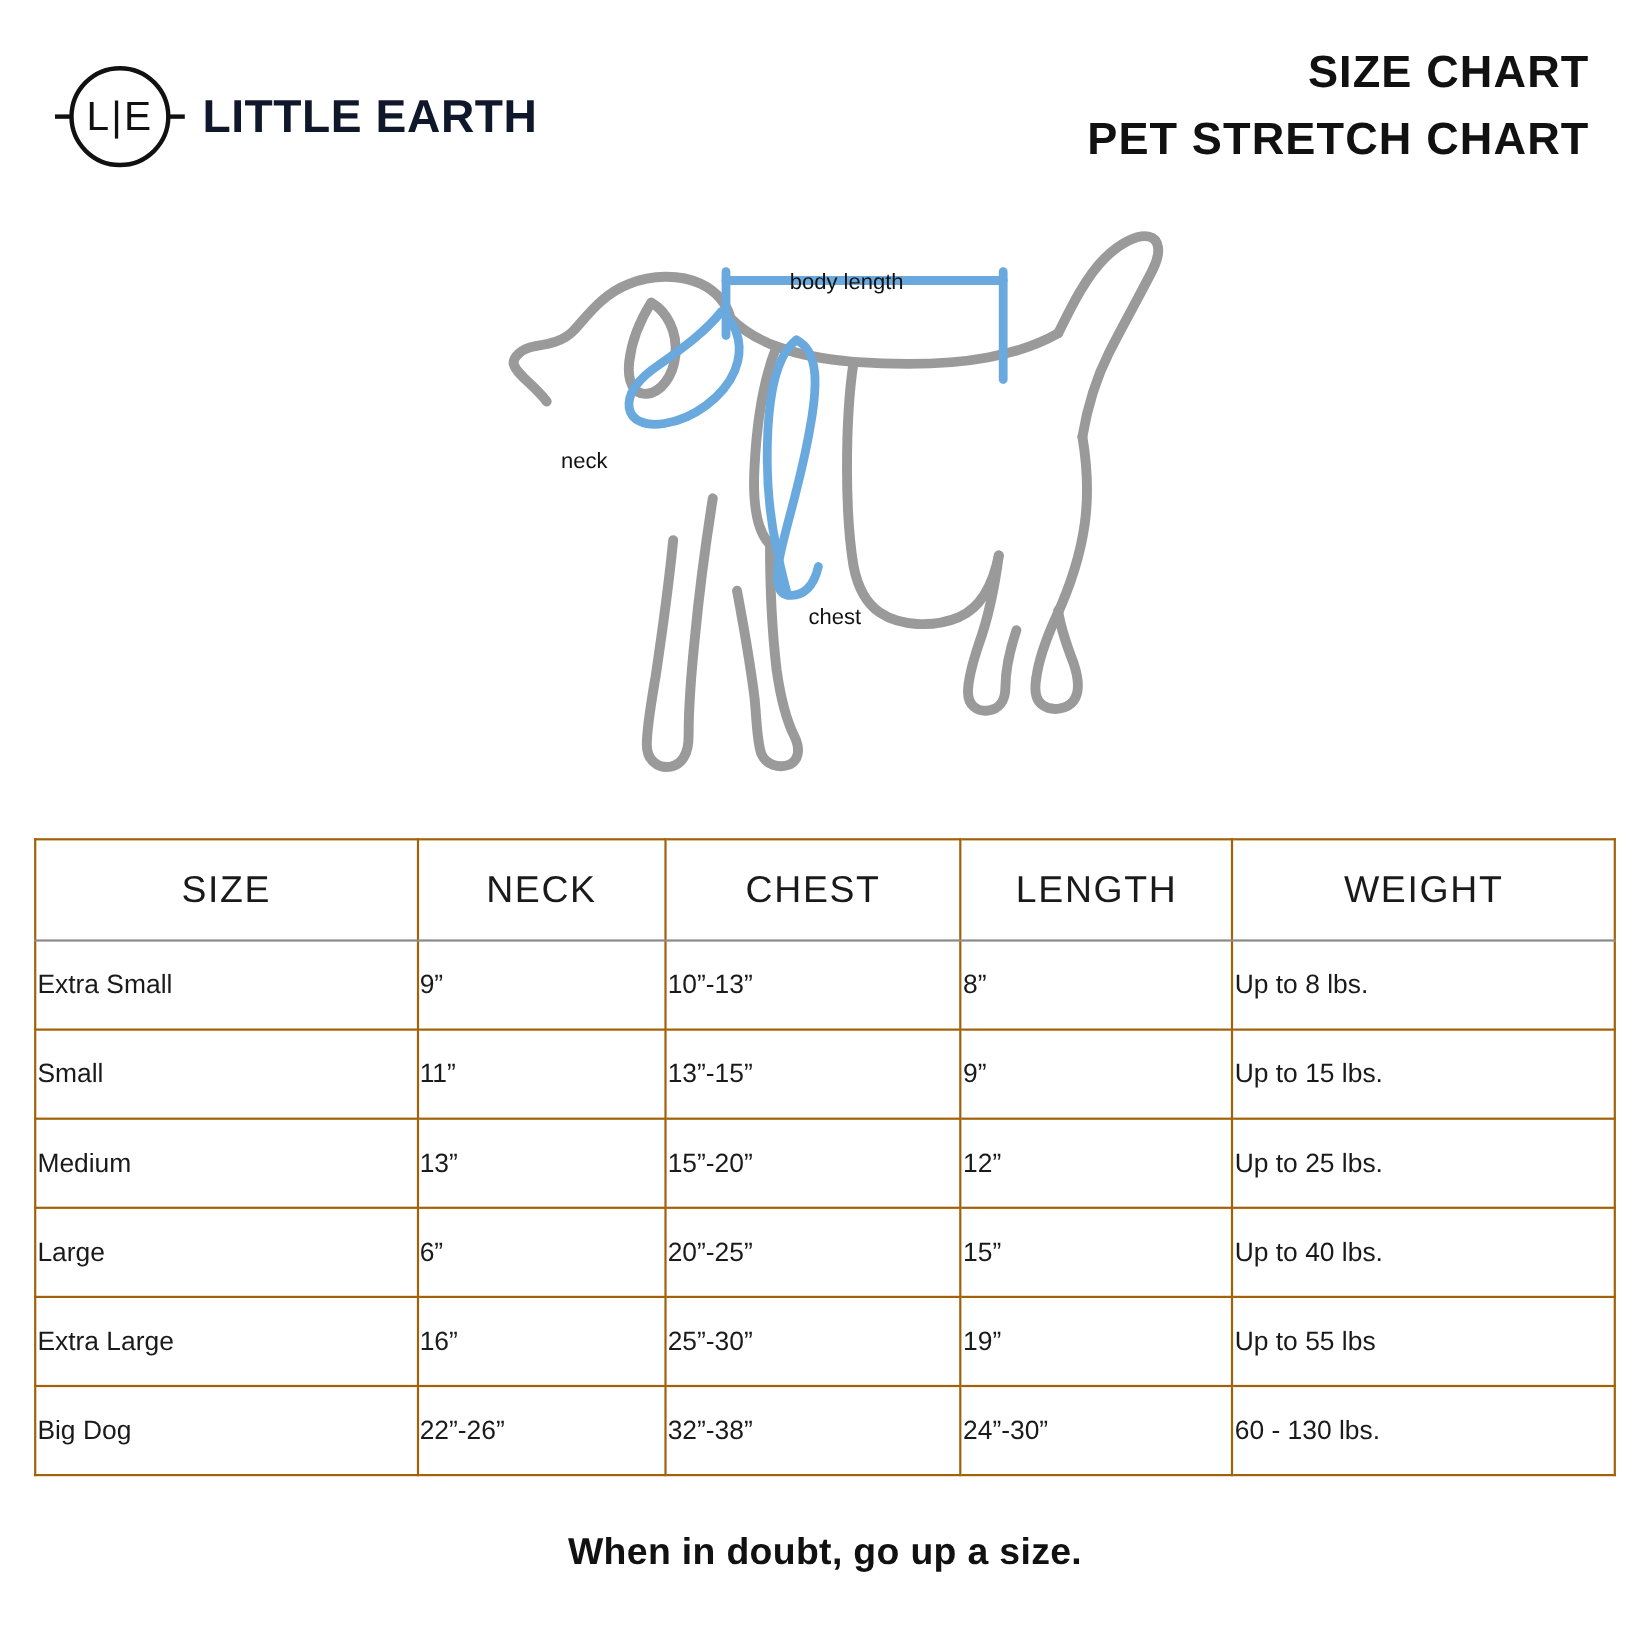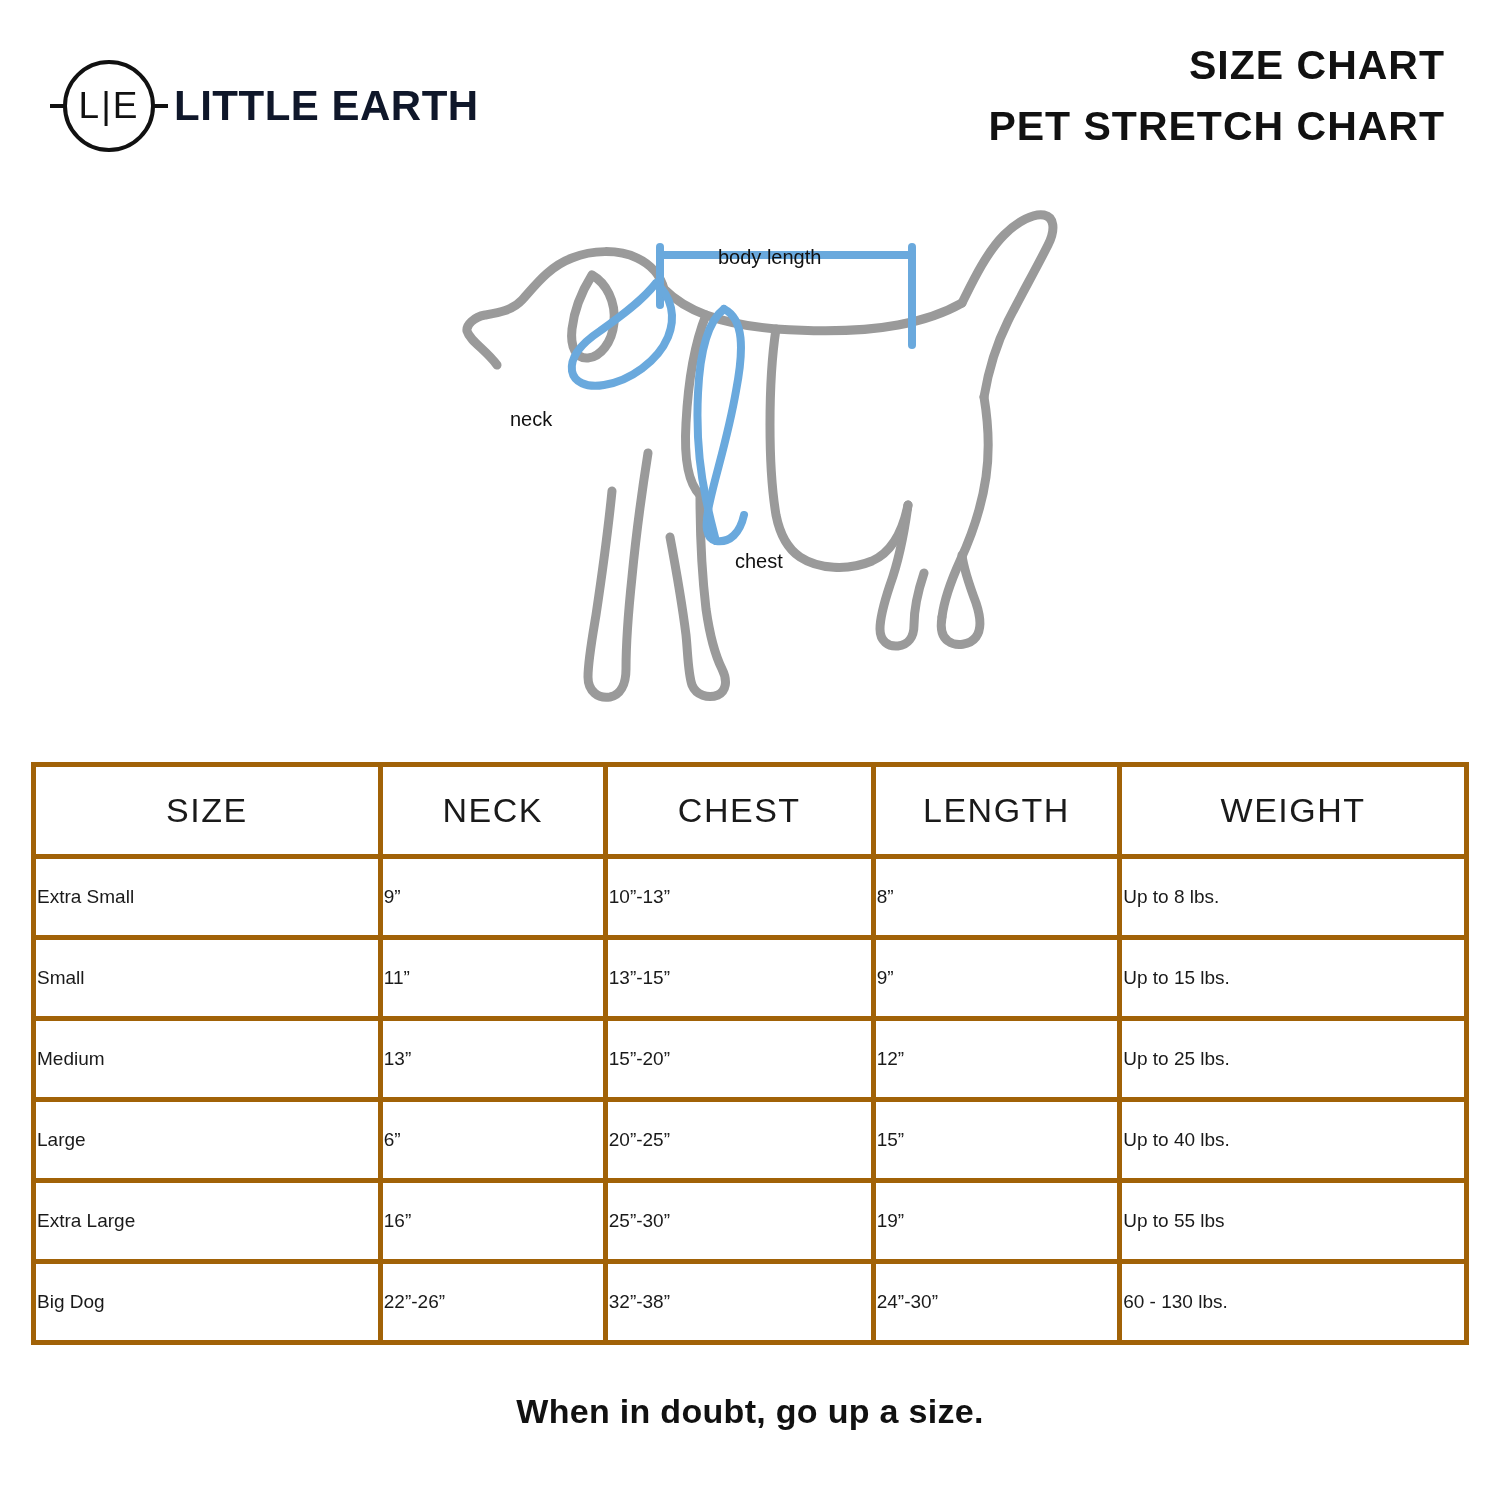--- a/index.html
+++ b/index.html
@@ -21,21 +21,21 @@
   .header {
     position: absolute;
     top: 40px; left: 0; right: 0;
     height: 130px;
   }
   .brand {
     position: absolute;
     left: 52px; top: 18px;
     display: flex;
     align-items: center;
-    gap: 26px;
+    gap: 36px;
   }
   .brand-mark {
     position: relative;
     width: 96px; height: 96px;
     display: flex; align-items: center; justify-content: center;
   }
   .brand-mark .circle {
     position: absolute;
     left: 11px; top: 2px;
     width: 92px; height: 92px;
@@ -113,34 +113,34 @@
     left: 31px; top: 762px;
     width: 1438px;
   }
   table.size-table {
     width: 100%;
     border-collapse: collapse;
     table-layout: fixed;
   }
   table.size-table th,
   table.size-table td {
-    border: 5px solid #a16207;
+    border: 2px solid #a16207;
     font-weight: normal;
     color: #1a1a1a;
   }
   table.size-table thead th {
     height: 92px;
     font-size: 34px;
     letter-spacing: 1.5px;
     border-bottom: 2px solid #8a8a8a;
     font-family: "Liberation Sans", sans-serif;
   }
   table.size-table tbody td {
     height: 81px;
-    font-size: 19px;
+    font-size: 24px;
   }
   table.size-table col.c-size    { width: 24.2%; }
   table.size-table col.c-neck    { width: 15.7%; }
   table.size-table col.c-chest   { width: 18.7%; }
   table.size-table col.c-length  { width: 17.2%; }
   table.size-table col.c-weight  { width: 24.2%; }
 
   
   .footer {
     position: absolute;

